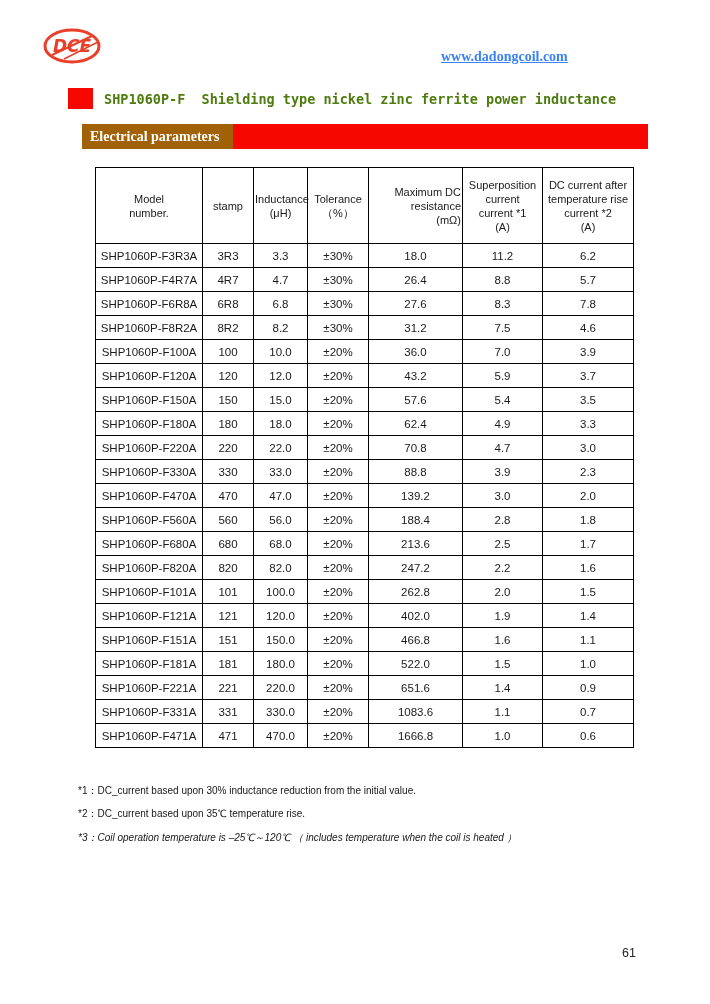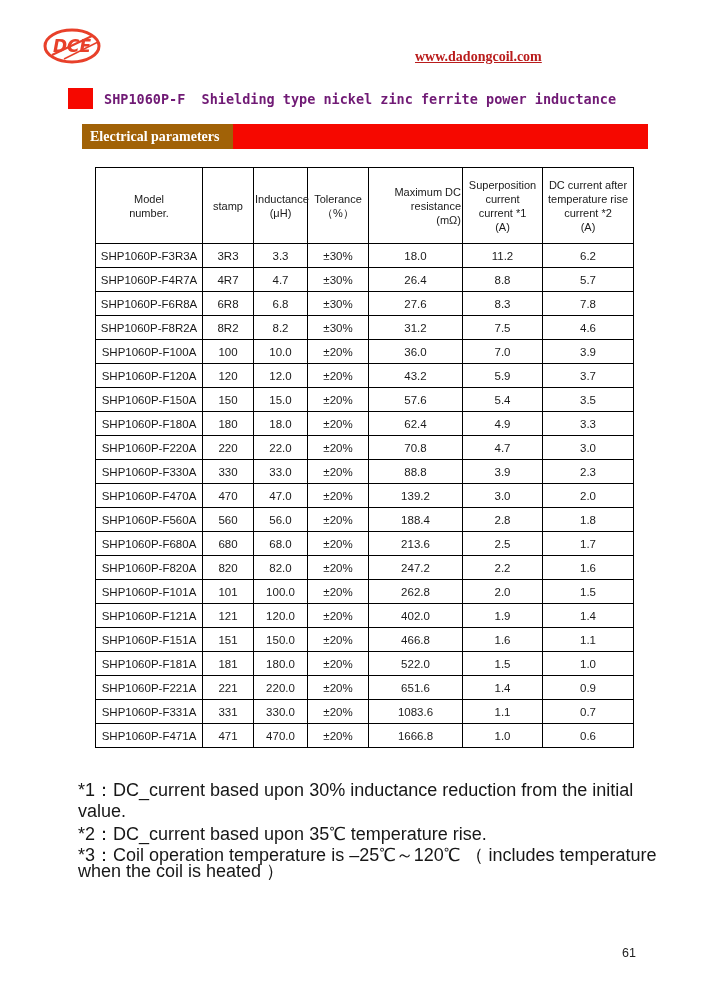--- a/index.html
+++ b/index.html
@@ -14,33 +14,33 @@
   .page { position: relative; width: 710px; height: 1004px; background: #fff; }
 
   
   .logo { position: absolute; left: 42px; top: 26px; width: 60px; height: 40px; }
   .company-name {
     position: absolute; left: 104px; top: 50px;
     font-size: 14px; letter-spacing: 0.3px; color: #2b2b2b;
     white-space: nowrap;
   }
   .website {
-    position: absolute; left: 415px; top: 49px;
+    position: absolute; left: 441px; top: 49px;
     font-family: "Liberation Serif", serif;
     font-weight: bold; font-size: 14px;
-    color: #b91c1c; text-decoration: underline;
+    color: #3b82f6; text-decoration: underline;
     white-space: nowrap;
   }
 
   
   .title-row { position: absolute; left: 68px; top: 88px; display: flex; align-items: center; }
   .title-bullet { width: 25px; height: 21px; background: #f60800; margin-right: 11px; flex: 0 0 auto; }
   .page-title {
     font-family: "DejaVu Sans Mono", monospace;
-    font-size: 13.5px; font-weight: bold; color: #701a75;
+    font-size: 13.5px; font-weight: bold; color: #4d7c0f;
     white-space: pre;
   }
 
   
   .section-bar {
     position: absolute; left: 82px; top: 124px; width: 566px; height: 25px;
     display: flex; align-items: stretch;
   }
   .section-label {
     background: #a16207; color: #ffffff;
@@ -63,24 +63,24 @@
   }
   .params-table th.align-left { text-align: right; padding-left: 4px; }
   .params-table td {
     height: 24px; font-size: 11.5px; text-align: center; vertical-align: middle;
     color: #1a1a1a; padding: 0 2px; white-space: nowrap;
   }
 
   
   .footnotes {
     position: absolute; left: 78px; top: 780px; width: 586px;
-    font-size: 18px; color: #171717;
+    font-size: 10px; color: #171717;
   }
   .footnote { line-height: 21px; margin-bottom: 2px; }
-  .footnote:last-child { line-height: 16px; }
+  .footnote:last-child { line-height: 23px; font-style: italic; }
 
   
   .page-number {
     position: absolute; left: 622px; top: 946px;
     font-size: 12.5px; color: #222;
   }
 </style>
 </head>
 <body>
 

